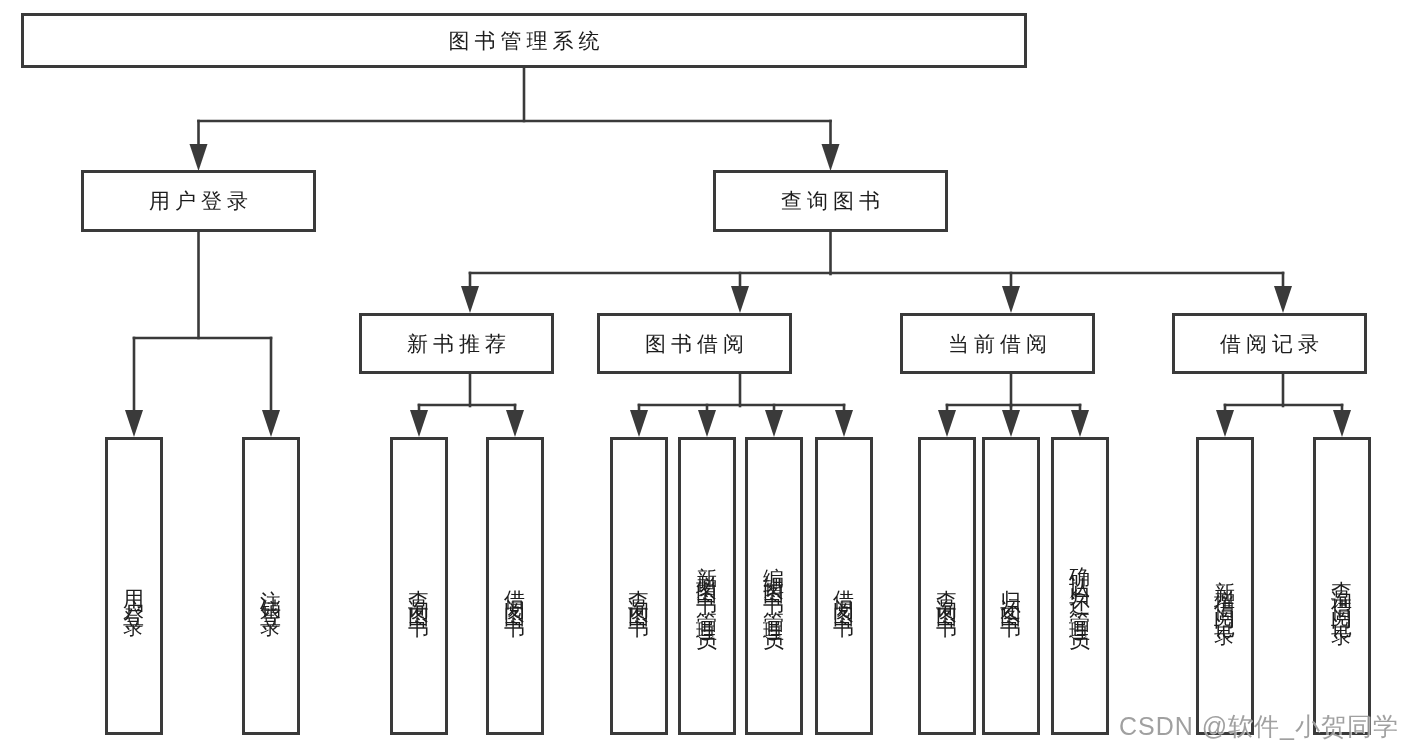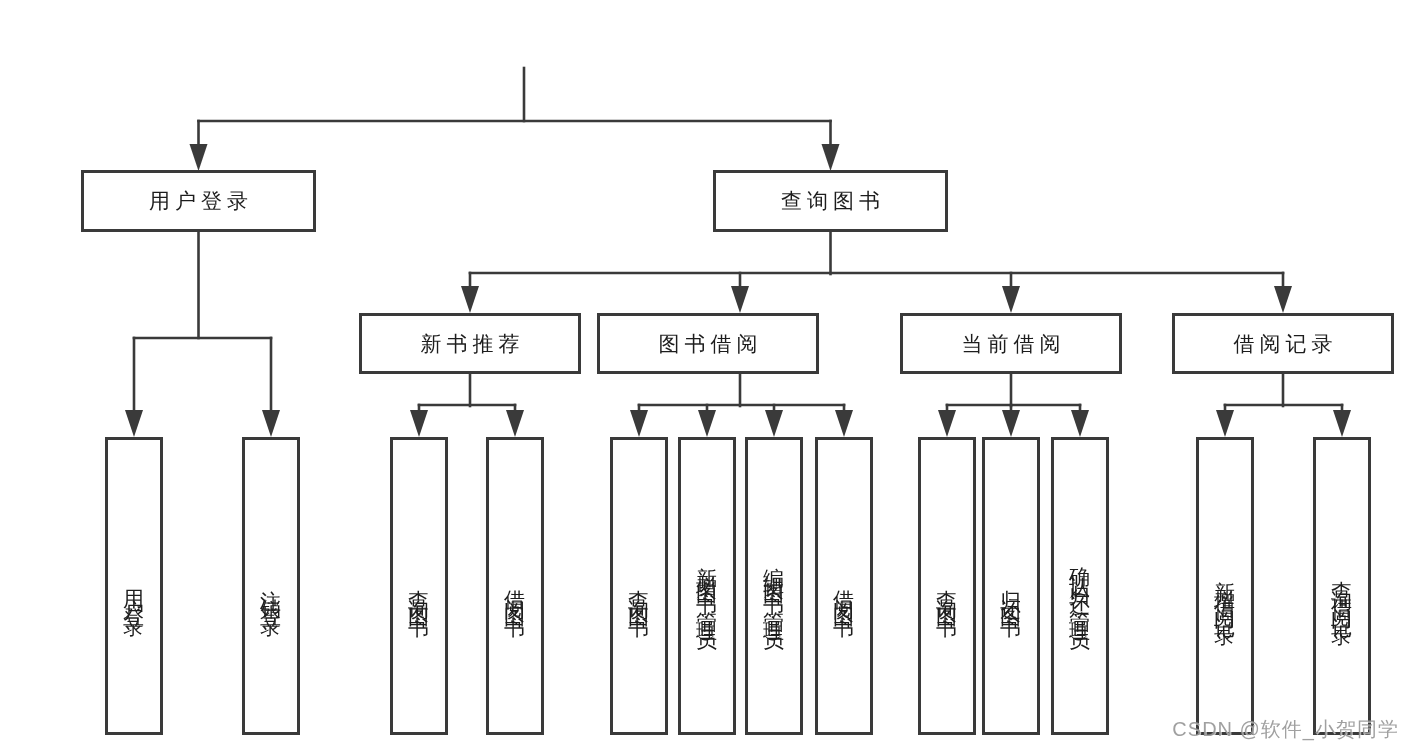--- a/index.html
+++ b/index.html
@@ -30,30 +30,30 @@
     text-orientation: mixed;
     font-size: 21px;
     line-height: 1;
     letter-spacing: 9px;
     padding-top: 9px; 
     white-space: nowrap;
   }
   .root  { left: 21px;  top: 13px;  width: 1006px; height: 55px; }
   .l1a   { left: 81px;  top: 170px; width: 235px;  height: 62px; }
   .l1b   { left: 713px; top: 170px; width: 235px;  height: 62px; }
-  .l2    { top: 313px; width: 222px; height: 61px; }
+  .l2    { top: 313px; width: 195px; height: 61px; }
   .l2a   { left: 359px; }  .l2b { left: 597px; text-align: right; }
   .l2c   { left: 900px; text-align: center; }  .l2d { left: 1172px; }
   .leaf  { top: 437px; width: 58px; height: 298px; }
   .watermark {
     position: absolute;
     right: 6px;
     bottom: 4px;
     z-index: 5;
-    font-size: 20px;
+    font-size: 25px;
     letter-spacing: 1px;
     color: rgba(150,150,150,0.9);
     text-shadow: 1px 1px 0 rgba(255,255,255,0.65);
     white-space: nowrap;
     margin-top: 12px;
   }
 </style>
 </head>
 <body>
 
@@ -128,20 +128,23 @@
     <g>
       <line x1="1283" y1="374" x2="1283" y2="406"></line>
       <line x1="1225" y1="405" x2="1342" y2="405"></line>
       <line x1="1225" y1="405" x2="1225" y2="417"></line>
       <polygon points="1216,410 1234,410 1225,437" stroke="none"></polygon>
       <line x1="1342" y1="405" x2="1342" y2="417"></line>
       <polygon points="1333,410 1351,410 1342,437" stroke="none"></polygon>
     </g>
   </svg>
 
+  <div class="box hbox root">
+    <span class="lbl">图书管理系统</span>
+  </div>
 
   <div class="box hbox l1a">
     <span class="lbl">用户登录</span>
   </div>
   <div class="box hbox l1b">
     <span class="lbl">查询图书</span>
   </div>
 
   <div class="box hbox l2 l2a">
     <span class="lbl">新书推荐</span>

